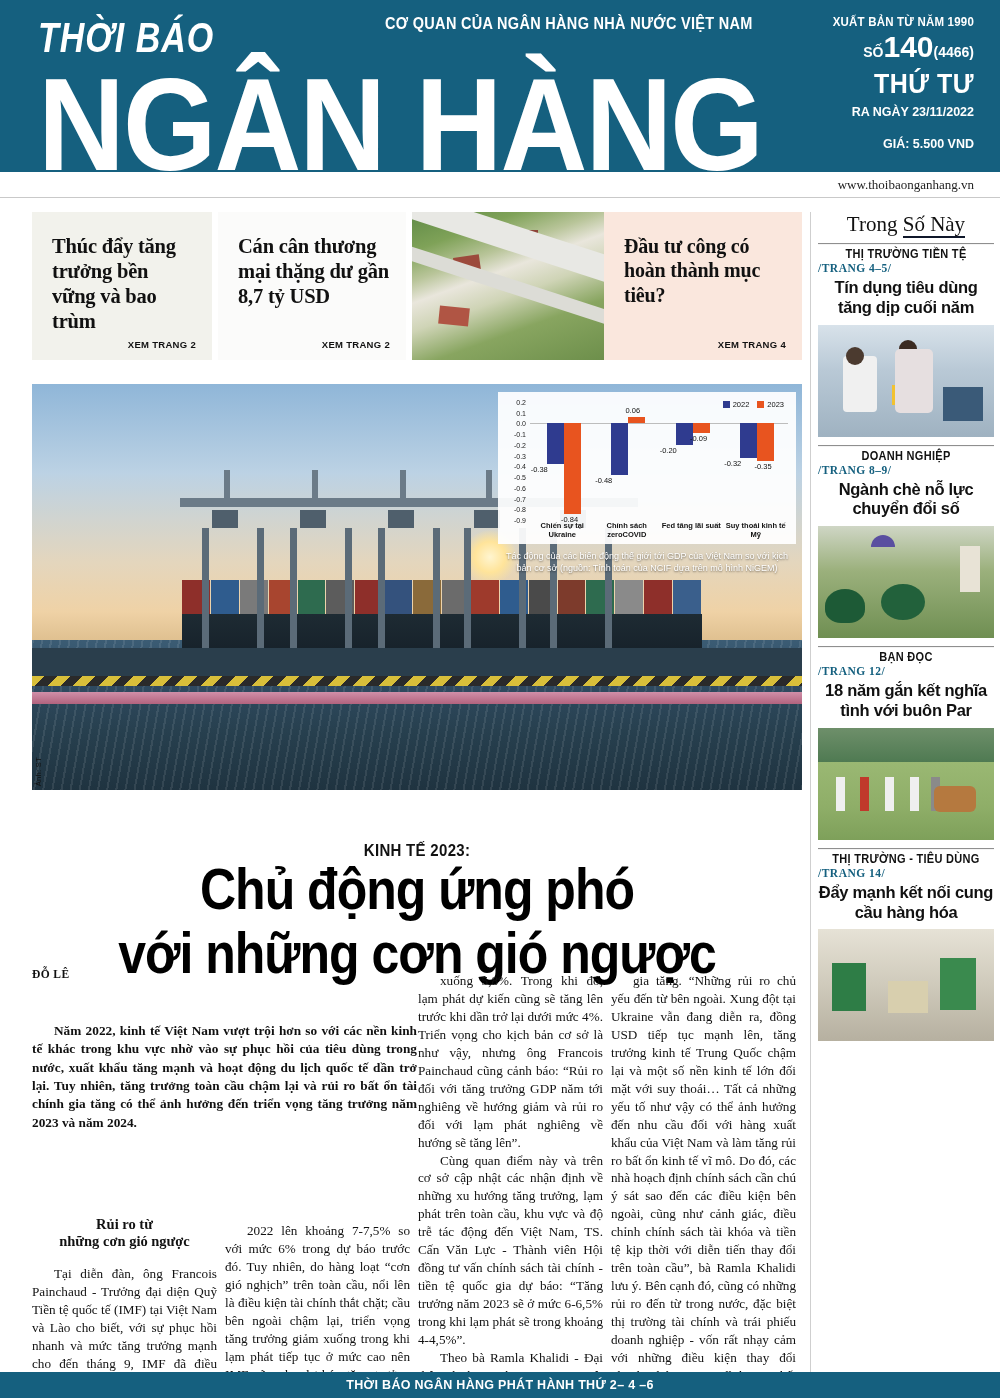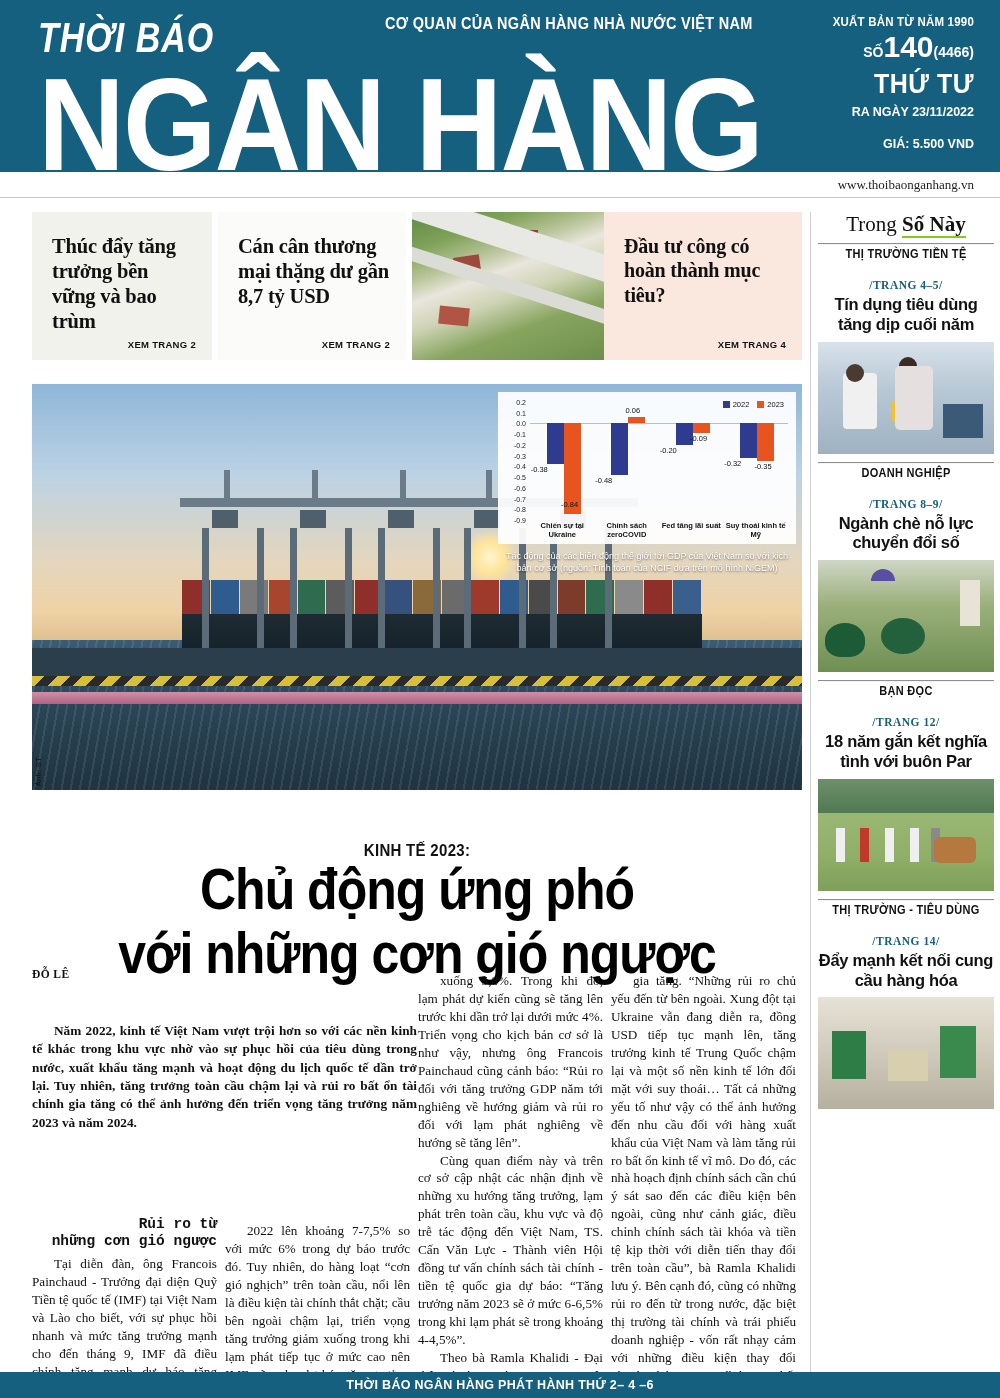--- a/index.html
+++ b/index.html
@@ -195,44 +195,44 @@
 
   .col { position:absolute; width:185px;
     font-family:"Liberation Serif", serif; font-size:13.2px; line-height:1.36;
     color:#111; text-align:justify; }
   .col p { text-indent:22px; }
   .col1 { left:32px; top:1216px; }
   .col2 { left:225px; top:1222px; }
   .col3 { left:418px; top:972px; }
   .col4 { left:611px; top:972px; }
   .subhead {
-    font-family:Liberation Mono, monospace; font-weight:bold;
-    font-size:14.5px; line-height:1.2; color:#111; text-align:right;
-    text-indent:0; margin-bottom:4px;
+    font-family:Liberation Serif, serif; font-weight:bold;
+    font-size:14.5px; line-height:1.2; color:#111; text-align:center;
+    text-indent:0; margin-bottom:14px;
   }
 
   .vrule { position:absolute; width:1px; background:#cfcfcf; }
 
   
   .sidebar { position:absolute; left:818px; top:212px; width:176px; }
   .sb-brand {
     font-family:"Liberation Serif", serif; font-size:21px; color:#111;
     text-align:center; margin-bottom:6px; white-space:nowrap;
   }
-  .sb-brand b { font-weight:bold; border-bottom:2px solid #84cc16; }
+  .sb-brand b { font-weight:normal; border-bottom:2px solid #0f172a; }
   .sb-sec { margin-bottom:8px; }
   .sb-cat {
     font-family:"Liberation Sans", sans-serif; font-weight:bold; font-size:11px;
     letter-spacing:0.3px; text-align:center; color:#111;
     border-top:1px solid #8f8f8f; padding-top:3px;
     transform:scaleY(1.1); transform-origin:center top;
   }
   .sb-page {
     font-family:"Liberation Serif", serif; font-weight:bold; font-size:11.5px;
-    letter-spacing:0.5px; text-align:center; color:#15607f; margin-top:20px;
+    letter-spacing:0.5px; color:#15607f; margin-top:3px;
   }
   .sb-title {
     font-family:"Liberation Sans", sans-serif; font-weight:bold;
     font-size:16.5px; line-height:1.2; text-align:center; color:#111;
     margin-top:4px; letter-spacing:-0.3px;
   }
   .sb-photo { width:176px; height:112px; margin-top:7px; overflow:hidden; position:relative; }
 
   .ph-credit { background:linear-gradient(180deg,#d8e2ea 0%,#b9c9d6 40%,#9fb2c1 100%); }
   .ph-credit:before{content:"";position:absolute;left:14%;top:28%;width:34px;height:56px;background:#f0f0f0;border-radius:4px;}
@@ -419,21 +419,21 @@
             <div style="top: 107.273px;">-0.8</div>
             <div style="top: 118px;">-0.9</div>
           </div>
         <div class="plot">
           <div class="zeroline" style="top: 21.4545px;"></div>
           <div class="bars">
               <div class="grp">
                 <div class="bar b22" style="background: rgb(47, 59, 143); height: 40.7636px; top: 21.4545px;"></div>
                 <div class="vlab" style="left: 1%; top: 63.2182px;">-0.38</div>
                 <div class="bar b23" style="background: rgb(232, 84, 31); height: 90.1091px; top: 21.4545px;"></div>
-                <div class="vlab" style="left: 48%; top: 98px; text-align: center;">-0.84</div>
+                <div class="vlab" style="left: 48%; top: 113px; text-align: center;">-0.84</div>
               </div>
               <div class="grp">
                 <div class="bar b22" style="background: rgb(47, 59, 143); height: 51.4909px; top: 21.4545px;"></div>
                 <div class="vlab" style="left: 1%; top: 73.9455px;">-0.48</div>
                 <div class="bar b23" style="background: rgb(232, 84, 31); height: 6.43636px; top: 15.0182px;"></div>
                 <div class="vlab" style="left: 48%; top: 4.01818px;">0.06</div>
               </div>
               <div class="grp">
                 <div class="bar b22" style="background: rgb(47, 59, 143); height: 21.4545px; top: 21.4545px;"></div>
                 <div class="vlab" style="left: 1%; top: 43.9091px;">-0.20</div>

